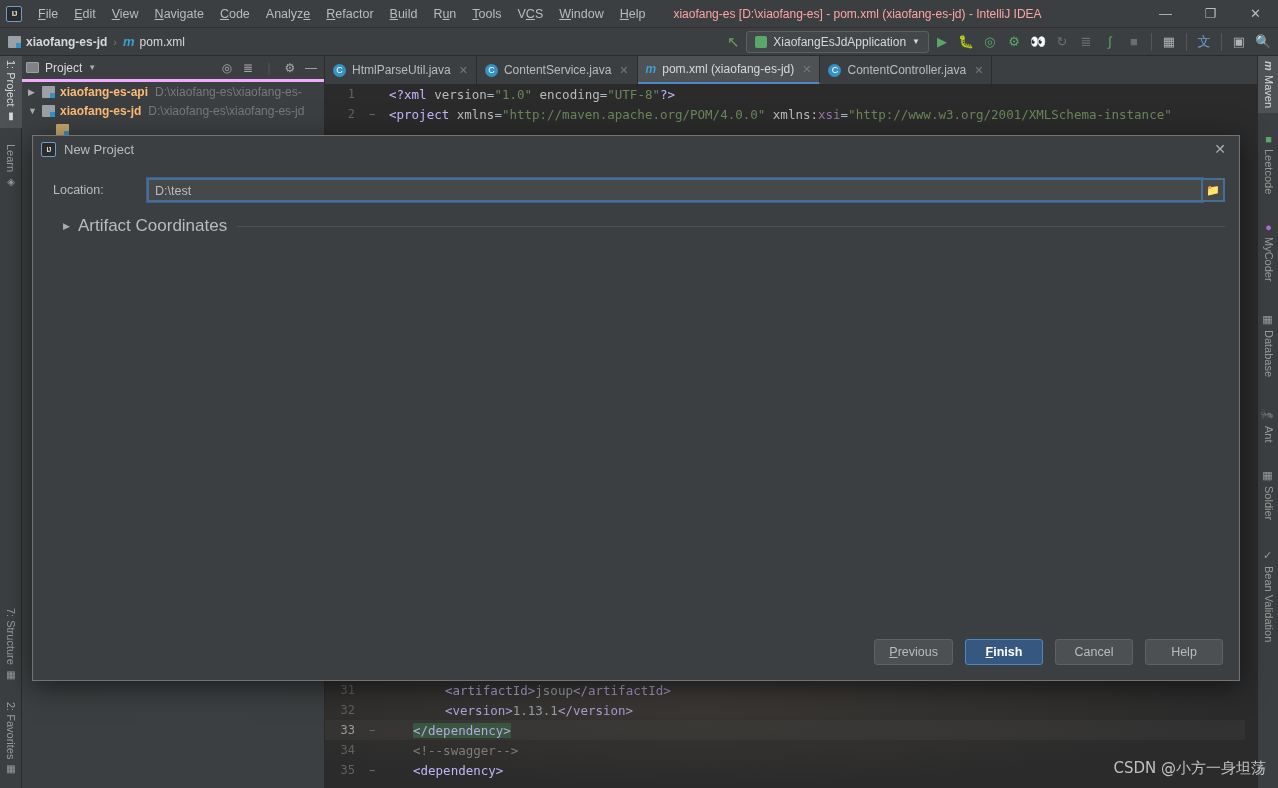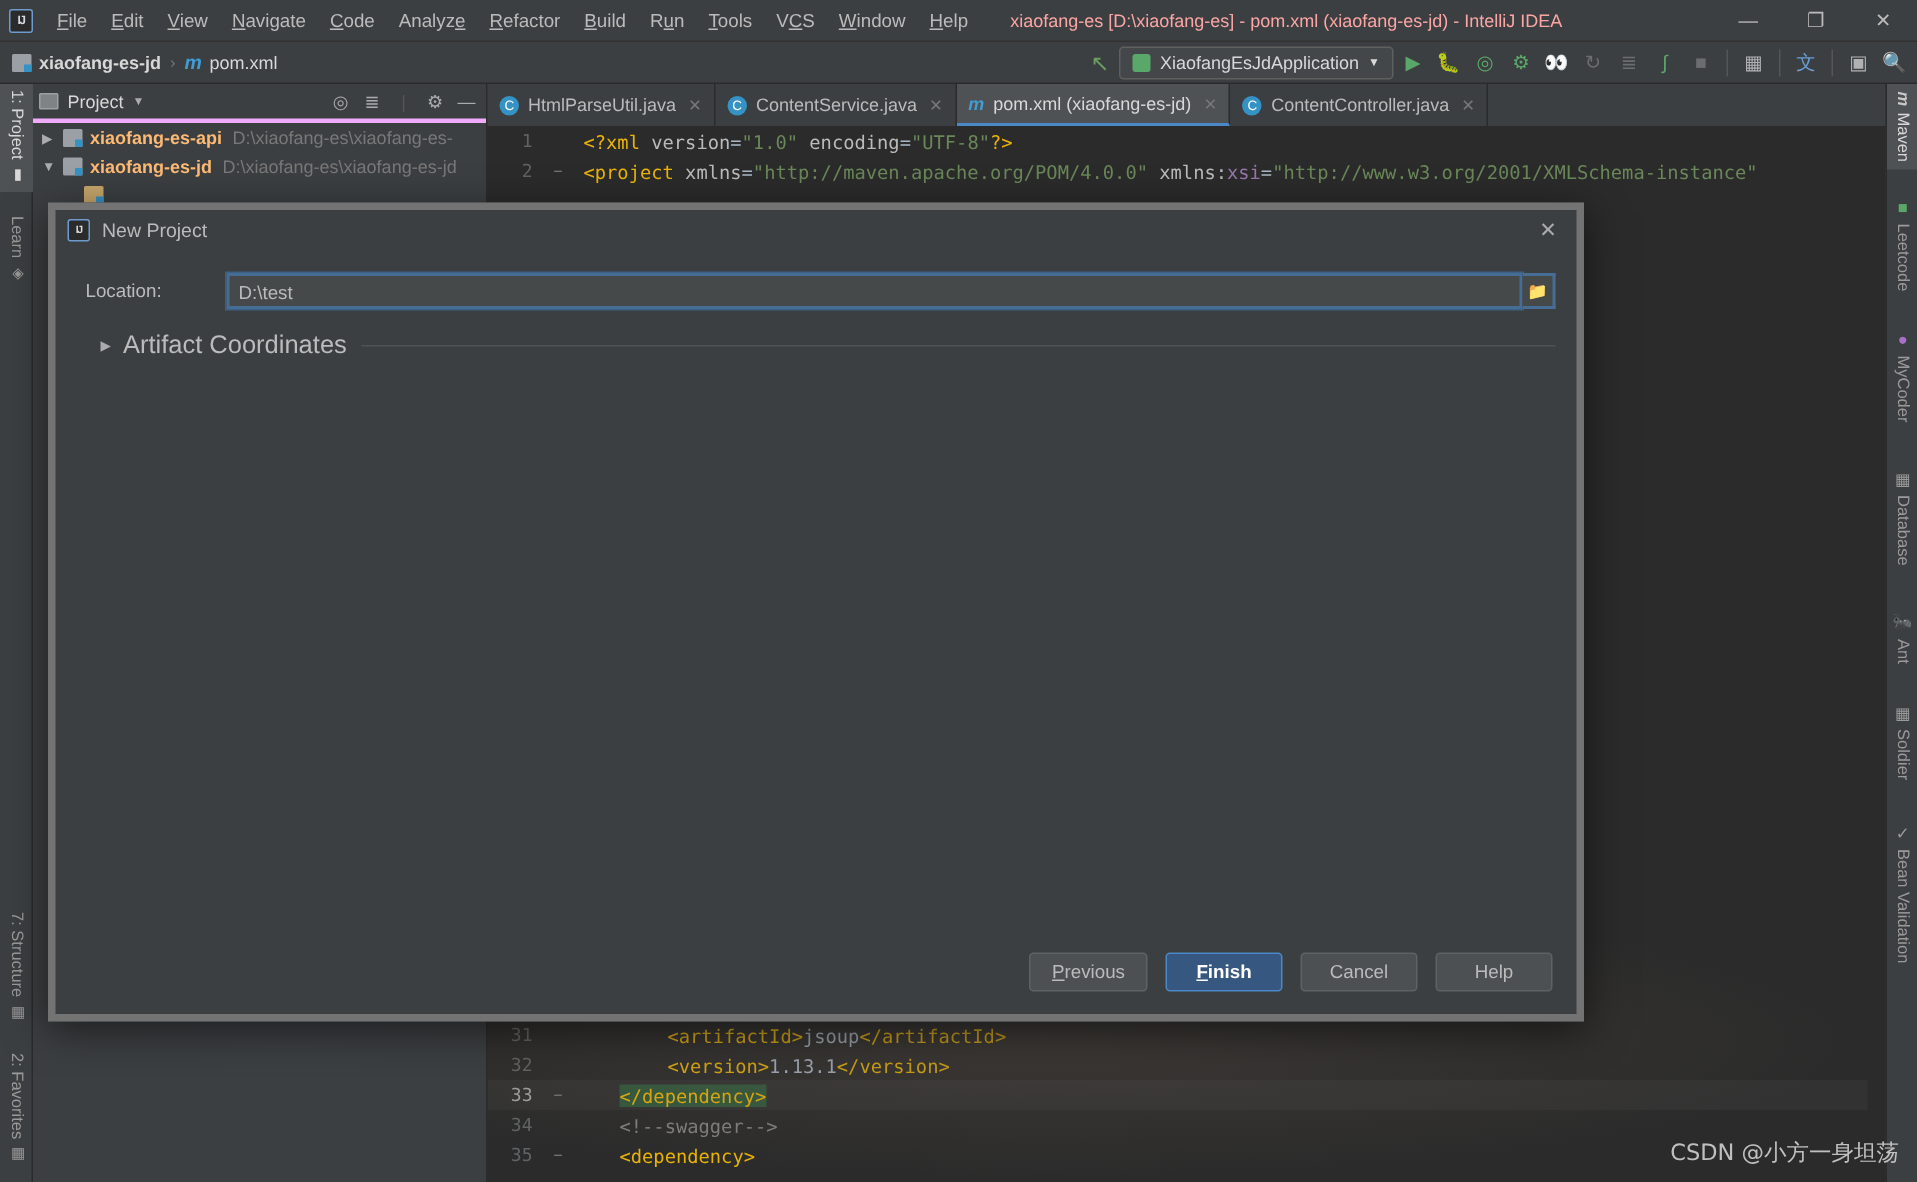--- a/index.html
+++ b/index.html
@@ -141,21 +141,21 @@
     display: flex; height: 20px; align-items: center;
     font-family: "DejaVu Sans Mono", monospace; font-size: 12.5px; white-space: pre;
   }
   .gutter {
     width: 38px; text-align: right; padding-right: 8px; color: #606366; flex: none;
     font-family: "DejaVu Sans Mono", monospace; font-size: 12px;
   }
   .foldcol { width: 18px; flex: none; color: #787878; font-size: 10px; text-align: center; }
   .code-line.hl { background: #323232; }
   .code-line.hl .gutter { color: #a4a3a3; }
-  .tok-tag { color: #eab308; }
+  .tok-tag { color: #c4b5fd; }
   .tok-attr { color: #bababa; }
   .tok-str { color: #6a8759; }
   .tok-plain { color: #a9b7c6; }
   .tok-com { color: #808080; }
   .tok-ns { color: #9876aa; }
   .hl-box { background: #32593d; }
 
   
   .mark-strip {
     position: absolute; right: 0; top: 0; width: 12px; height: 100%; background: #2b2b2b;
@@ -168,22 +168,22 @@
   }
   .rtab {
     writing-mode: vertical-rl; text-orientation: mixed;
     font-size: 11px; color: #9a9a9a; padding: 5px 0; width: 21px;
     display: flex; align-items: center; white-space: nowrap; gap: 4px;
   }
   .rtab.active { background: #4e5254; color: #d8d8d8; }
 
   
   .dialog {
-    position: absolute; left: 32px; top: 135px; width: 1024px; height: 546px;
-    background: #3c3f41; border: 5px solid #737373;
+    position: absolute; left: 32px; top: 135px; width: 1208px; height: 546px;
+    background: #3c3f41; border: 1px solid #737373;
     box-shadow: 0 6px 26px rgba(0,0,0,0.55);
   }
   .dlg-title {
     height: 26px; display: flex; align-items: center; padding: 0 8px;
     font-size: 13px; color: #bbbbbb;
   }
   .dlg-ij {
     width: 15px; height: 15px; background: #2b2b2b; border: 1px solid #6f9bd1; border-radius: 2px;
     color: #d7dadd; font-size: 7px; font-weight: bold; margin-right: 8px;
     display: flex; align-items: center; justify-content: center; letter-spacing: -1px;

